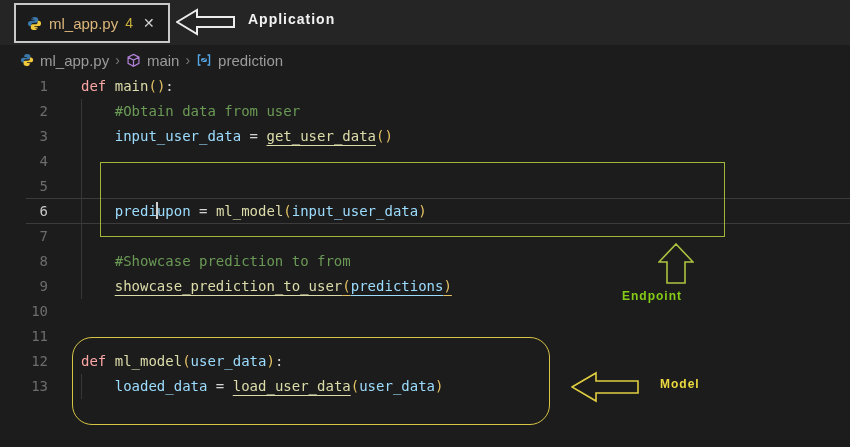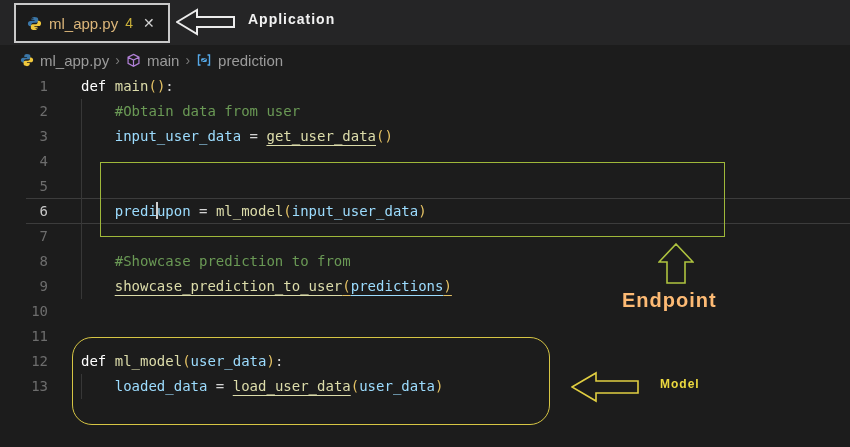--- a/index.html
+++ b/index.html
@@ -30,21 +30,21 @@
   .crumb { cursor:pointer; }
   
   .editor { position:absolute; left:0; top:74px; width:850px; }
   .code-line { display:flex; height:25px; line-height:25px; position:relative; }
   .gutter {
     width:48px; flex:0 0 48px; text-align:right;
     color:#6d6d6d; font-size:14px; user-select:none;
   }
   .code-line.current .gutter { color:#c8c8c8; }
   .code-text { margin-left:33px; white-space:pre; font-size:14px; }
-  .seg-kw { color:#ffffff; }
+  .seg-kw { color:#fca5a5; }
   .seg-fn { color:#DCDCAA; }
   .seg-vr { color:#9CDCFE; }
   .seg-cm { color:#6A9955; }
   .seg-br { color:#e3c164; }
   .seg-pl { color:#d4d4d4; }
   .seg-wv {
     text-decoration-line:underline; text-decoration-style:wavy;
     text-decoration-color:#c8a432; text-decoration-thickness:1px;
     text-underline-offset:4px; text-decoration-skip-ink:none;text-decoration:underline;
   }
@@ -67,21 +67,21 @@
   }
   .model-box {
     position:absolute; left:72px; top:337px; width:478px; height:88px;
     border:1.5px solid #d6c544; border-radius:20px; pointer-events:none;
   }
   .ann-label {
     position:absolute; font-family:"Liberation Sans",sans-serif;
     font-weight:bold; letter-spacing:1px; pointer-events:none;
   }
   #label-application { left:248px; top:11px;  color:#f2f2f2; font-size:14px; }
-  #label-endpoint    { left:622px; top:289px; color:#fdba74; font-size:20px; }
+  #label-endpoint    { left:622px; top:289px; color:#84cc16; font-size:12px; }
   #label-model       { left:660px; top:377px; color:#ecd93f; font-size:12px; }
   .ann-arrow { position:absolute; pointer-events:none; }
   #arrow-application { left:176px; top:8px; }
   #arrow-endpoint    { left:658px; top:243px; }
   #arrow-model       { left:571px; top:371px; }
   svg { display:block; }
 </style>
 </head>
 <body>
 

